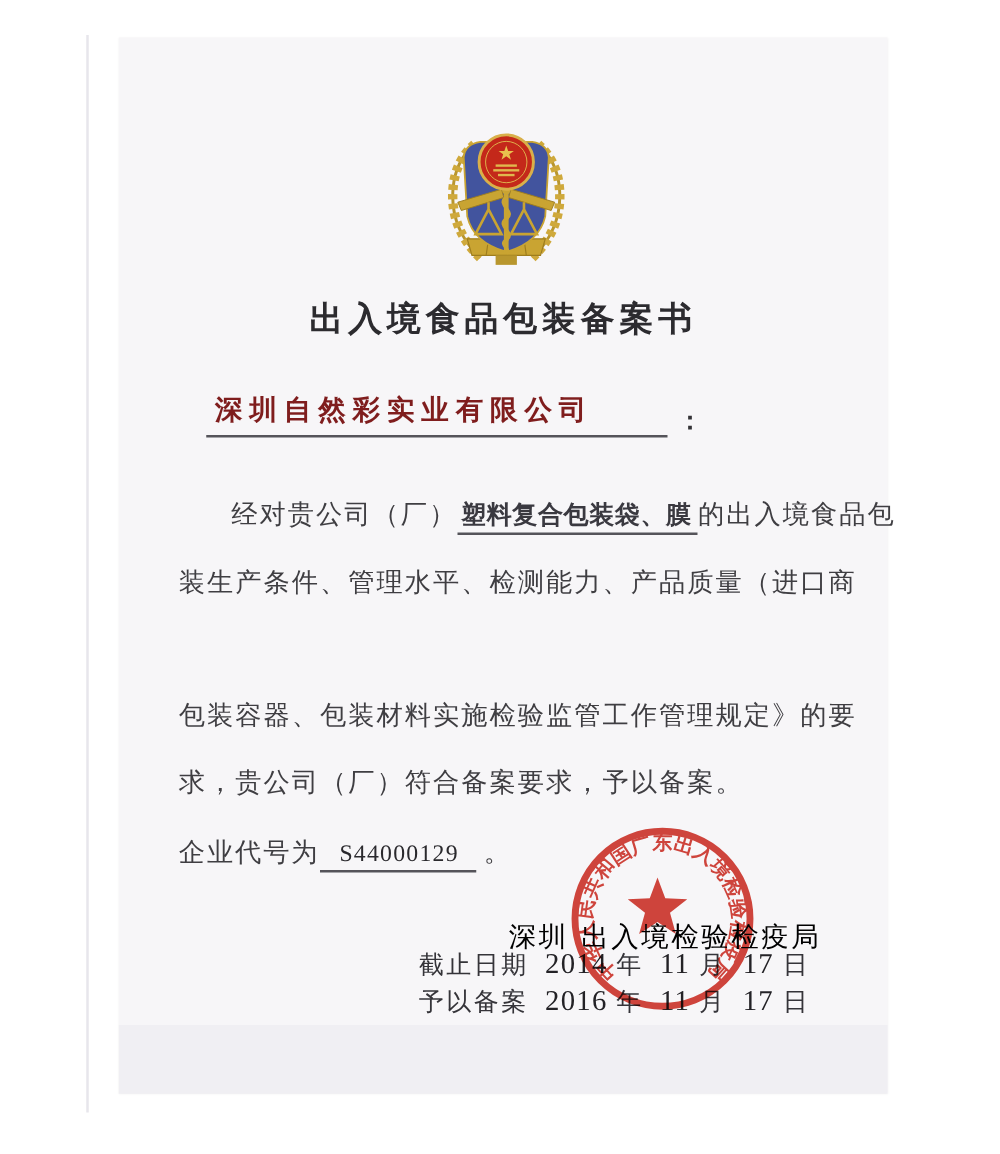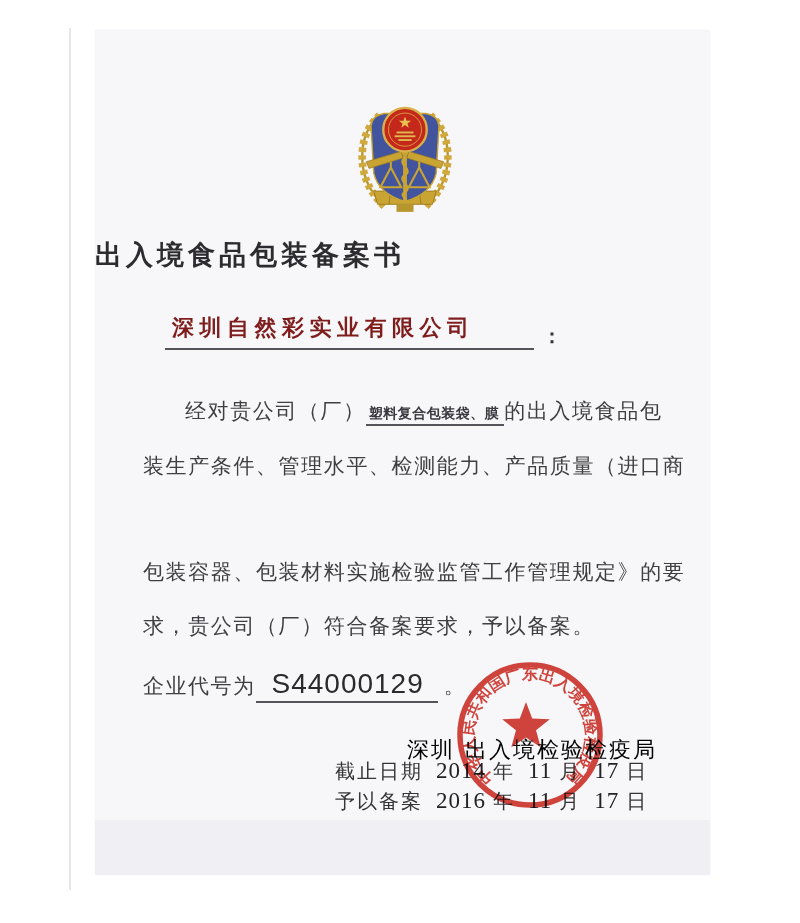--- a/index.html
+++ b/index.html
@@ -7,33 +7,33 @@
     --stamp-red:#d13228; --gold:#c9a432; --gold-dark:#9e7d1e; --blue:#42549e; --em-red:#c4281a;
   }
   html,body{margin:0;padding:0;}
   body{background:var(--page-bg);font-family:"Liberation Sans",sans-serif;}
   .page{position:relative;width:800px;height:923px;background:var(--page-bg);overflow:hidden;}
   .scan-line{position:absolute;left:69px;top:28px;width:2px;height:862px;background:#e7e6ec;}
   .paper{position:absolute;left:95px;top:30px;width:615px;height:845px;background:var(--paper);
          box-shadow:0 0 2px rgba(0,0,0,0.05);}
   .scan-shade{position:absolute;left:0;bottom:0;width:100%;height:55px;background:rgba(226,226,236,0.35);}
   .emblem{position:absolute;left:258px;top:73px;width:104px;height:110px;}
-  .cert-title{position:absolute;left:0;top:207px;width:100%;text-align:left;
+  .cert-title{position:absolute;left:0;top:207px;width:100%;text-align:center;
          font-size:27px;font-weight:bold;color:var(--ink-strong);letter-spacing:4px;}
   .company-row{position:absolute;left:70px;top:283px;width:480px;}
   .company-line{display:inline-block;width:362px;border-bottom:2px solid #55545a;padding:0 0 5px 7px;
          font-size:22px;font-weight:bold;color:#7f1d1d;letter-spacing:5.5px;white-space:nowrap;}
   .company-colon{font-size:20px;font-weight:bold;color:#333236;margin-left:8px;vertical-align:bottom;}
   .body-line{position:absolute;left:48px;width:530px;font-size:21px;color:var(--ink);
          letter-spacing:1.6px;white-space:nowrap;}
   .indent{padding-left:42px;}
-  .product{font-size:14px;font-weight:bold;letter-spacing:0.5px;color:#3a3940;
+  .product{font-size:20px;font-weight:bold;letter-spacing:0.5px;color:#3a3940;
          border-bottom:2px solid #55545a;padding:0 5px 3px 3px;}
   .code-row{position:absolute;left:48px;top:638px;font-size:21px;color:var(--ink);letter-spacing:1.5px;}
-  .code-value{font-family:Liberation Sans, sans-serif;font-size:28px;letter-spacing:1px;color:#2a292d;
+  .code-value{font-family:Liberation Serif, serif;font-size:19px;letter-spacing:1px;color:#2a292d;
          border-bottom:2px solid #55545a;padding:0 14px 2px 16px;}
   .code-period{margin-left:6px;}
   .authority{position:absolute;left:312px;top:705px;font-size:22px;color:#000000;letter-spacing:2px;white-space:nowrap;}
   .authority-gap{display:inline-block;width:10px;}
   .date-row{position:absolute;left:240px;font-size:20px;color:#353439;letter-spacing:2px;white-space:nowrap;}
   .date-row .num{font-family:"Liberation Serif",serif;font-size:23px;letter-spacing:1px;color:#232226;margin-left:13px;}
   .date-row .unit{margin-left:7px;}
   .row-issue{top:728px;}
   .row-expiry{top:758px;}
   .stamp{position:absolute;left:360px;top:630px;width:150px;height:150px;

